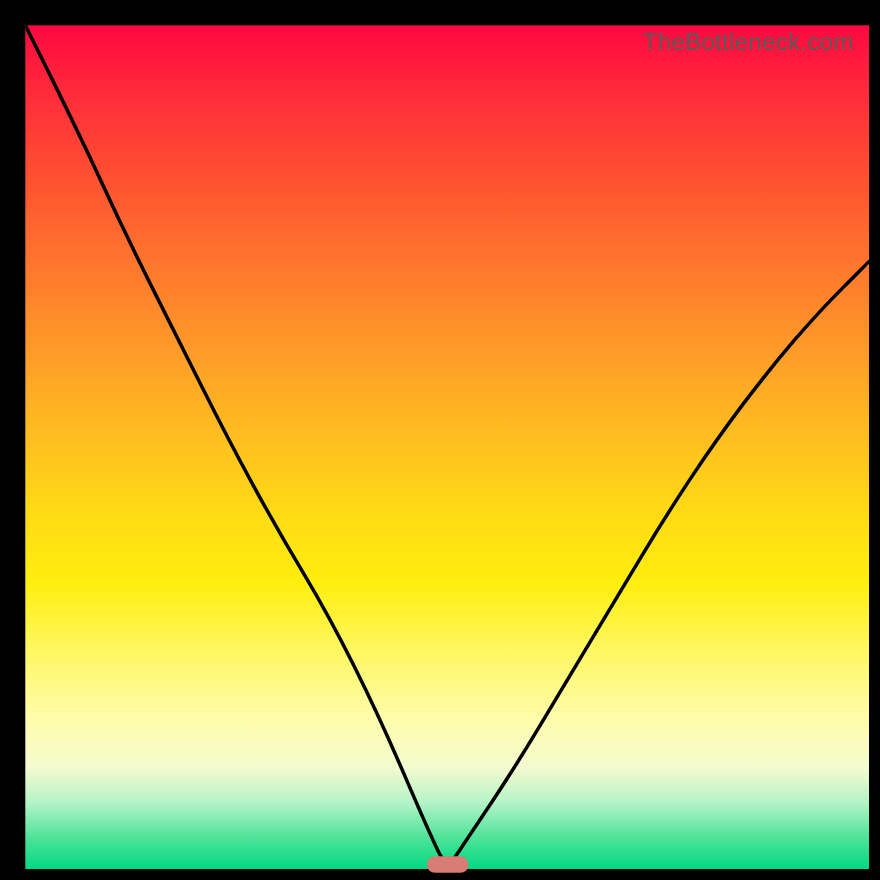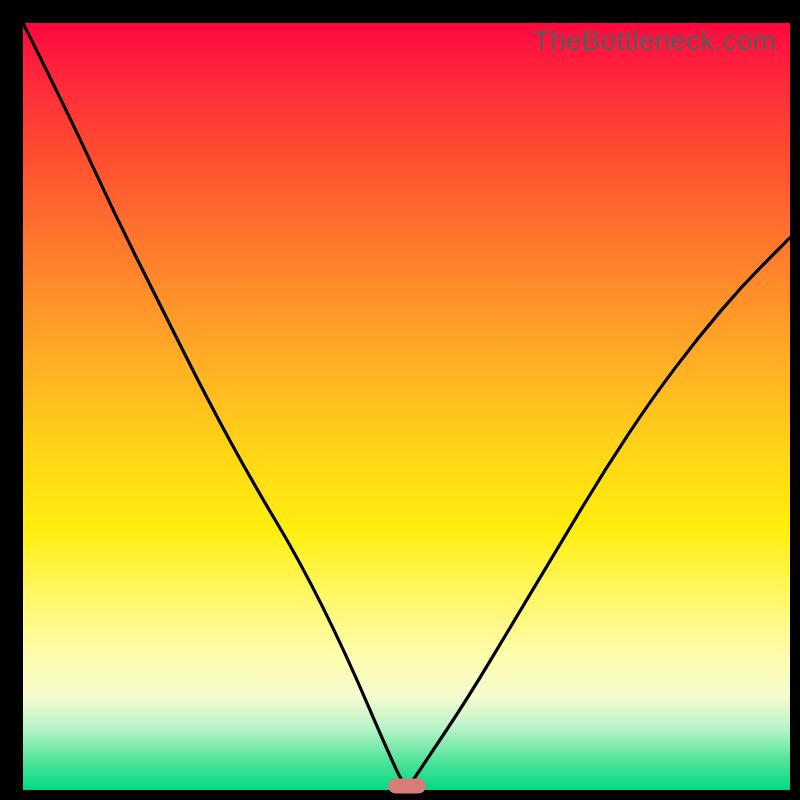--- a/index.html
+++ b/index.html
@@ -41,21 +41,21 @@
       #b6f4c8 92%,
       #55e49b 96%,
       #00d982 100%
     );
   }
   .watermark {
     position: absolute;
     top: 2px;
     right: 14px;
     color: #5a5a5a;
-    font-size: 28px;
+    font-size: 22px;
     font-weight: 500;
     letter-spacing: 0.2px;
     user-select: none;
     pointer-events: none;
   }
   .curve {
     position: absolute;
     left: 0;
     top: 0;
     width: 767px;

